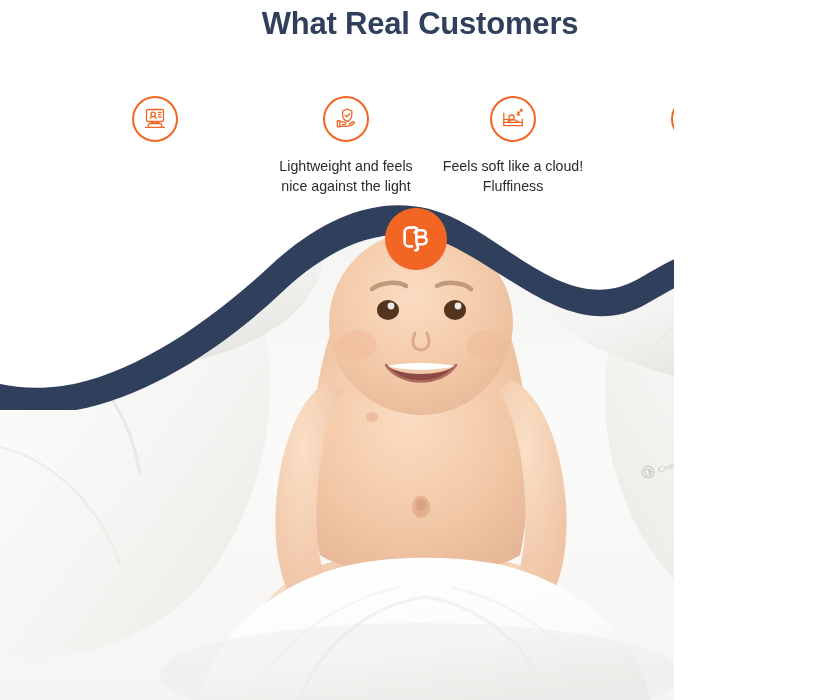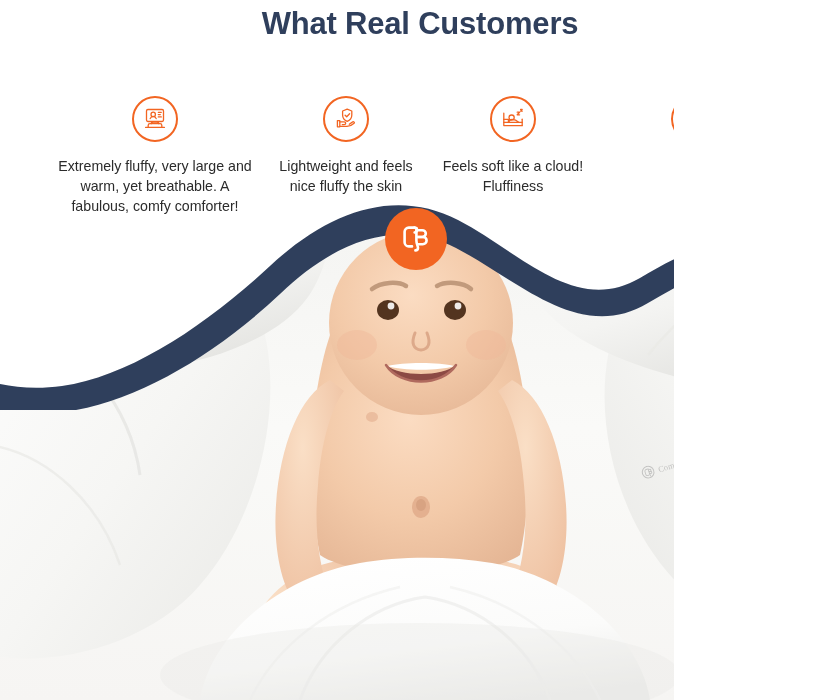--- a/index.html
+++ b/index.html
@@ -321,34 +321,33 @@
           <svg width="26" height="26" viewBox="0 0 26 26" fill="none" stroke="#f26522" stroke-width="1.3" stroke-linecap="round" stroke-linejoin="round">
             <rect x="4.5" y="3.5" width="17" height="12" rx="1.4"></rect>
             <circle cx="11.2" cy="8.4" r="2.2"></circle>
             <path d="M8.2 12.6c0.5-1.5 1.7-2.3 3-2.3s2.5 0.8 3 2.3"></path>
             <path d="M16.3 6.3h3M16.3 8.6h2M16.3 10.9h3"></path>
             <path d="M3.6 21.4h18.8"></path>
             <path d="M6.2 21.4v-2.1c0-0.9 0.8-1.6 1.8-1.6h10c1 0 1.8 0.7 1.8 1.6v2.1"></path>
             <path d="M9.3 17.7c0-1 0.9-1.7 2-1.7h3.4c1.1 0 2 0.7 2 1.7"></path>
           </svg>
         </div>
-        <p class="quote">Extremely fluffy, very large and warm, yet breathable. A fabulous, comfy comforter!</p>
       </div>
 
       <div class="col col-2">
         <div class="icon-badge">
           <svg width="26" height="26" viewBox="0 0 26 26" fill="none" stroke="#f26522" stroke-width="1.3" stroke-linecap="round" stroke-linejoin="round">
             <path d="M14.2 3.2l4.6 1.8v4.1c0 3-2 5.3-4.6 6.3-2.6-1-4.6-3.3-4.6-6.3V5z"></path>
             <path d="M12.1 9.2l1.6 1.6 2.9-3.1"></path>
             <path d="M4.4 14.6h2.4v6.2H4.4z"></path>
             <path d="M6.8 15.9h4.3c0.9 0 1.6 0.6 1.6 1.4s-0.7 1.4-1.6 1.4H9.3"></path>
             <path d="M6.8 20.4h7.1c2.6 0 5.2-1.2 7.2-3.1 0.5-0.5 0.3-1.3-0.4-1.5-0.5-0.1-1 0-1.4 0.3l-3 2.1"></path>
           </svg>
         </div>
-        <p class="quote">Lightweight and feels nice fluffy the skin</p>
+        <p class="quote">Lightweight and feels nice against the light</p>
       </div>
 
       <div class="col col-3">
         <div class="icon-badge">
           <svg width="26" height="26" viewBox="0 0 26 26" fill="none" stroke="#f26522" stroke-width="1.3" stroke-linecap="round" stroke-linejoin="round">
             <path d="M3.8 7.2v12.4M3.8 19.6h18.4"></path>
             <path d="M22.2 13.2v6.4"></path>
             <path d="M3.8 16.4h18.4"></path>
             <path d="M3.8 13.4h4.6v3"></path>
             <circle cx="11.6" cy="11.6" r="2.6"></circle>

